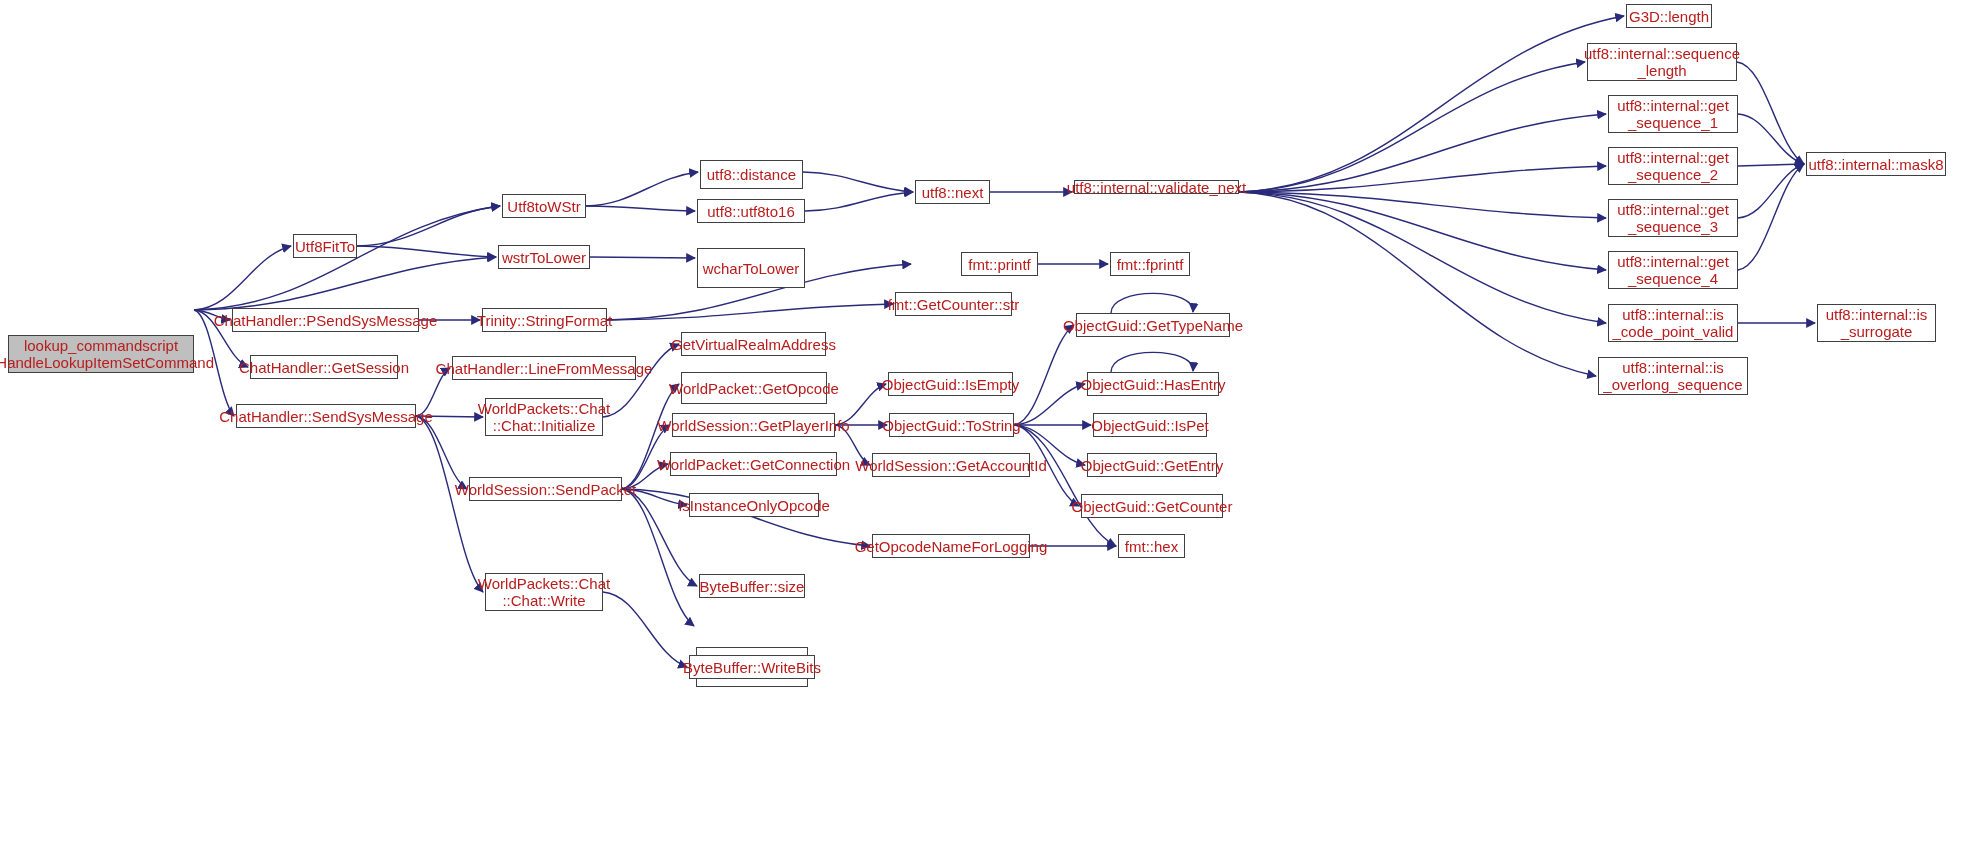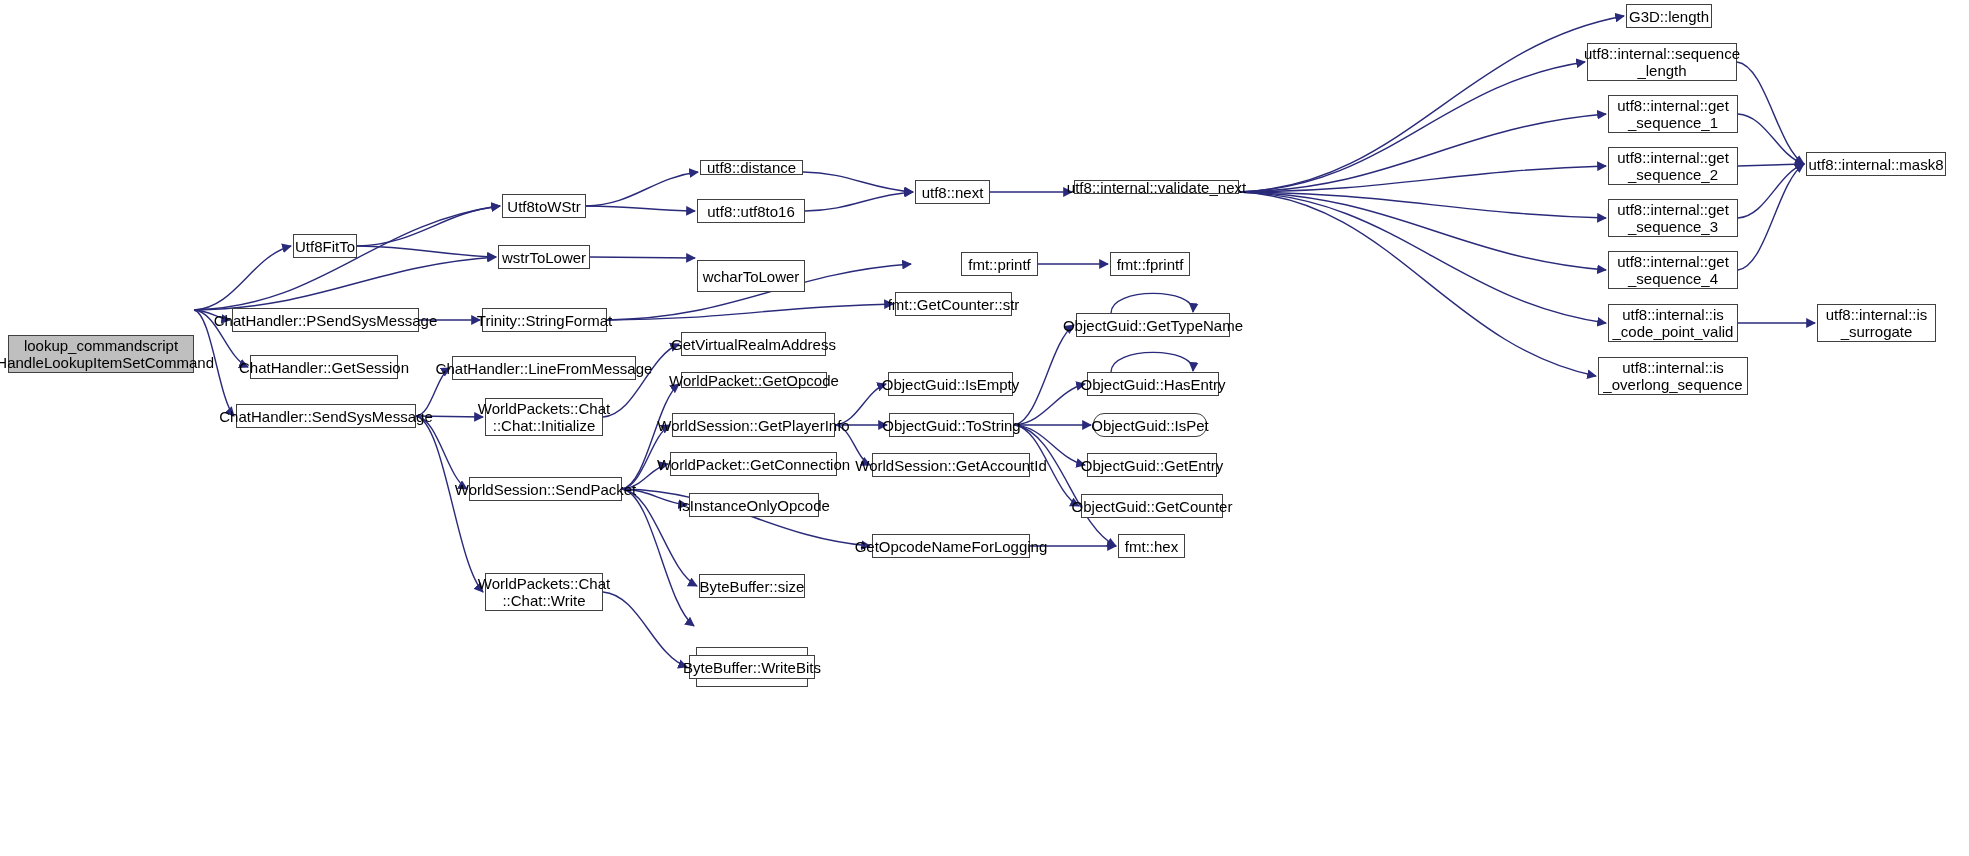--- a/index.html
+++ b/index.html
@@ -22,21 +22,21 @@
     top: 0;
     width: 1969px;
     height: 856px;
     pointer-events: none;
   }
   .node {
     position: absolute;
     box-sizing: border-box;
     border: 1px solid #404040;
     background: #ffffff;
-    color: #000000;
+    color: #b91c1c;
     font-size: 15px;
     line-height: 17px;
     display: flex;
     align-items: center;
     justify-content: center;
     text-align: center;
     white-space: pre-line;
     padding: 0 6px;
     z-index: 5;
   }
@@ -128,43 +128,43 @@
       <div class="node" style="left: 236px; top: 404px; width: 180px; height: 24px;"><span class="node-label">ChatHandler::SendSysMessage</span></div>
       <div class="node" style="left: 502px; top: 194px; width: 84px; height: 24px;"><span class="node-label">Utf8toWStr</span></div>
       <div class="node" style="left: 498px; top: 245px; width: 92px; height: 24px;"><span class="node-label">wstrToLower</span></div>
       <div class="node" style="left: 482px; top: 308px; width: 125px; height: 24px;"><span class="node-label">Trinity::StringFormat</span></div>
       <div class="node" style="left: 452px; top: 356px; width: 184px; height: 24px;"><span class="node-label">ChatHandler::LineFromMessage</span></div>
       <div class="node" style="left: 485px; top: 398px; width: 118px; height: 38px;"><span class="node-label">WorldPackets::Chat
 ::Chat::Initialize</span></div>
       <div class="node" style="left: 469px; top: 477px; width: 153px; height: 24px;"><span class="node-label">WorldSession::SendPacket</span></div>
       <div class="node" style="left: 485px; top: 573px; width: 118px; height: 38px;"><span class="node-label">WorldPackets::Chat
 ::Chat::Write</span></div>
-      <div class="node" style="left: 700px; top: 160px; width: 103px; height: 15px;"><span class="node-label">utf8::distance</span></div>
+      <div class="node" style="left: 700px; top: 160px; width: 103px; height: 29px; justify-content: flex-end;"><span class="node-label">utf8::distance</span></div>
       <div class="node" style="left: 697px; top: 199px; width: 108px; height: 24px;"><span class="node-label">utf8::utf8to16</span></div>
-      <div class="node" style="left: 697px; top: 260px; width: 108px; height: 32px;"><span class="node-label">wcharToLower</span></div>
+      <div class="node" style="left: 697px; top: 248px; width: 108px; height: 40px;"><span class="node-label">wcharToLower</span></div>
       <div class="node" style="left: 681px; top: 332px; width: 145px; height: 24px;"><span class="node-label">GetVirtualRealmAddress</span></div>
-      <div class="node" style="left: 681px; top: 372px; width: 146px; height: 16px;"><span class="node-label">WorldPacket::GetOpcode</span></div>
+      <div class="node" style="left: 681px; top: 372px; width: 146px; height: 32px;"><span class="node-label">WorldPacket::GetOpcode</span></div>
       <div class="node" style="left: 672px; top: 413px; width: 163px; height: 24px;"><span class="node-label">WorldSession::GetPlayerInfo</span></div>
       <div class="node" style="left: 670px; top: 452px; width: 167px; height: 24px;"><span class="node-label">WorldPacket::GetConnection</span></div>
       <div class="node" style="left: 689px; top: 493px; width: 130px; height: 24px;"><span class="node-label">IsInstanceOnlyOpcode</span></div>
       <div class="node" style="left: 699px; top: 574px; width: 106px; height: 24px;"><span class="node-label">ByteBuffer::size</span></div>
       <div class="node" style="left: 696px; top: 647px; width: 112px; height: 40px;"><span class="node-label">ByteBuffer::wpos</span></div>
       <div class="node" style="left: 689px; top: 655px; width: 126px; height: 24px;"><span class="node-label">ByteBuffer::WriteBits</span></div>
       <div class="node" style="left: 915px; top: 180px; width: 75px; height: 24px;"><span class="node-label">utf8::next</span></div>
       <div class="node" style="left: 913px; top: 252px; width: 77px; height: 24px; margin-left: 48px;"><span class="node-label">fmt::printf</span></div>
       <div class="node" style="left: 895px; top: 292px; width: 117px; height: 24px;"><span class="node-label">fmt::GetCounter::str</span></div>
       <div class="node" style="left: 888px; top: 372px; width: 125px; height: 24px;"><span class="node-label">ObjectGuid::IsEmpty</span></div>
       <div class="node" style="left: 889px; top: 413px; width: 125px; height: 24px;"><span class="node-label">ObjectGuid::ToString</span></div>
       <div class="node" style="left: 872px; top: 453px; width: 158px; height: 24px;"><span class="node-label">WorldSession::GetAccountId</span></div>
       <div class="node" style="left: 872px; top: 534px; width: 158px; height: 24px;"><span class="node-label">GetOpcodeNameForLogging</span></div>
       <div class="node" style="left: 1074px; top: 180px; width: 165px; height: 14px;"><span class="node-label">utf8::internal::validate_next</span></div>
       <div class="node" style="left: 1110px; top: 252px; width: 80px; height: 24px;"><span class="node-label">fmt::fprintf</span></div>
       <div class="node" style="left: 1076px; top: 313px; width: 154px; height: 24px;"><span class="node-label">ObjectGuid::GetTypeName</span></div>
       <div class="node" style="left: 1087px; top: 372px; width: 132px; height: 24px;"><span class="node-label">ObjectGuid::HasEntry</span></div>
-      <div class="node" style="left: 1093px; top: 413px; width: 114px; height: 24px; border-radius: 11px;"><span class="node-label">ObjectGuid::IsPet</span></div>
+      <div class="node" style="left: 1093px; top: 413px; width: 114px; height: 24px;"><span class="node-label">ObjectGuid::IsPet</span></div>
       <div class="node" style="left: 1087px; top: 453px; width: 130px; height: 24px;"><span class="node-label">ObjectGuid::GetEntry</span></div>
       <div class="node" style="left: 1081px; top: 494px; width: 142px; height: 24px;"><span class="node-label">ObjectGuid::GetCounter</span></div>
       <div class="node" style="left: 1118px; top: 534px; width: 67px; height: 24px;"><span class="node-label">fmt::hex</span></div>
       <div class="node" style="left: 1626px; top: 4px; width: 86px; height: 24px;"><span class="node-label">G3D::length</span></div>
       <div class="node" style="left: 1587px; top: 43px; width: 150px; height: 38px;"><span class="node-label">utf8::internal::sequence
 _length</span></div>
       <div class="node" style="left: 1608px; top: 95px; width: 130px; height: 38px;"><span class="node-label">utf8::internal::get
 _sequence_1</span></div>
       <div class="node" style="left: 1608px; top: 147px; width: 130px; height: 38px;"><span class="node-label">utf8::internal::get
 _sequence_2</span></div>

